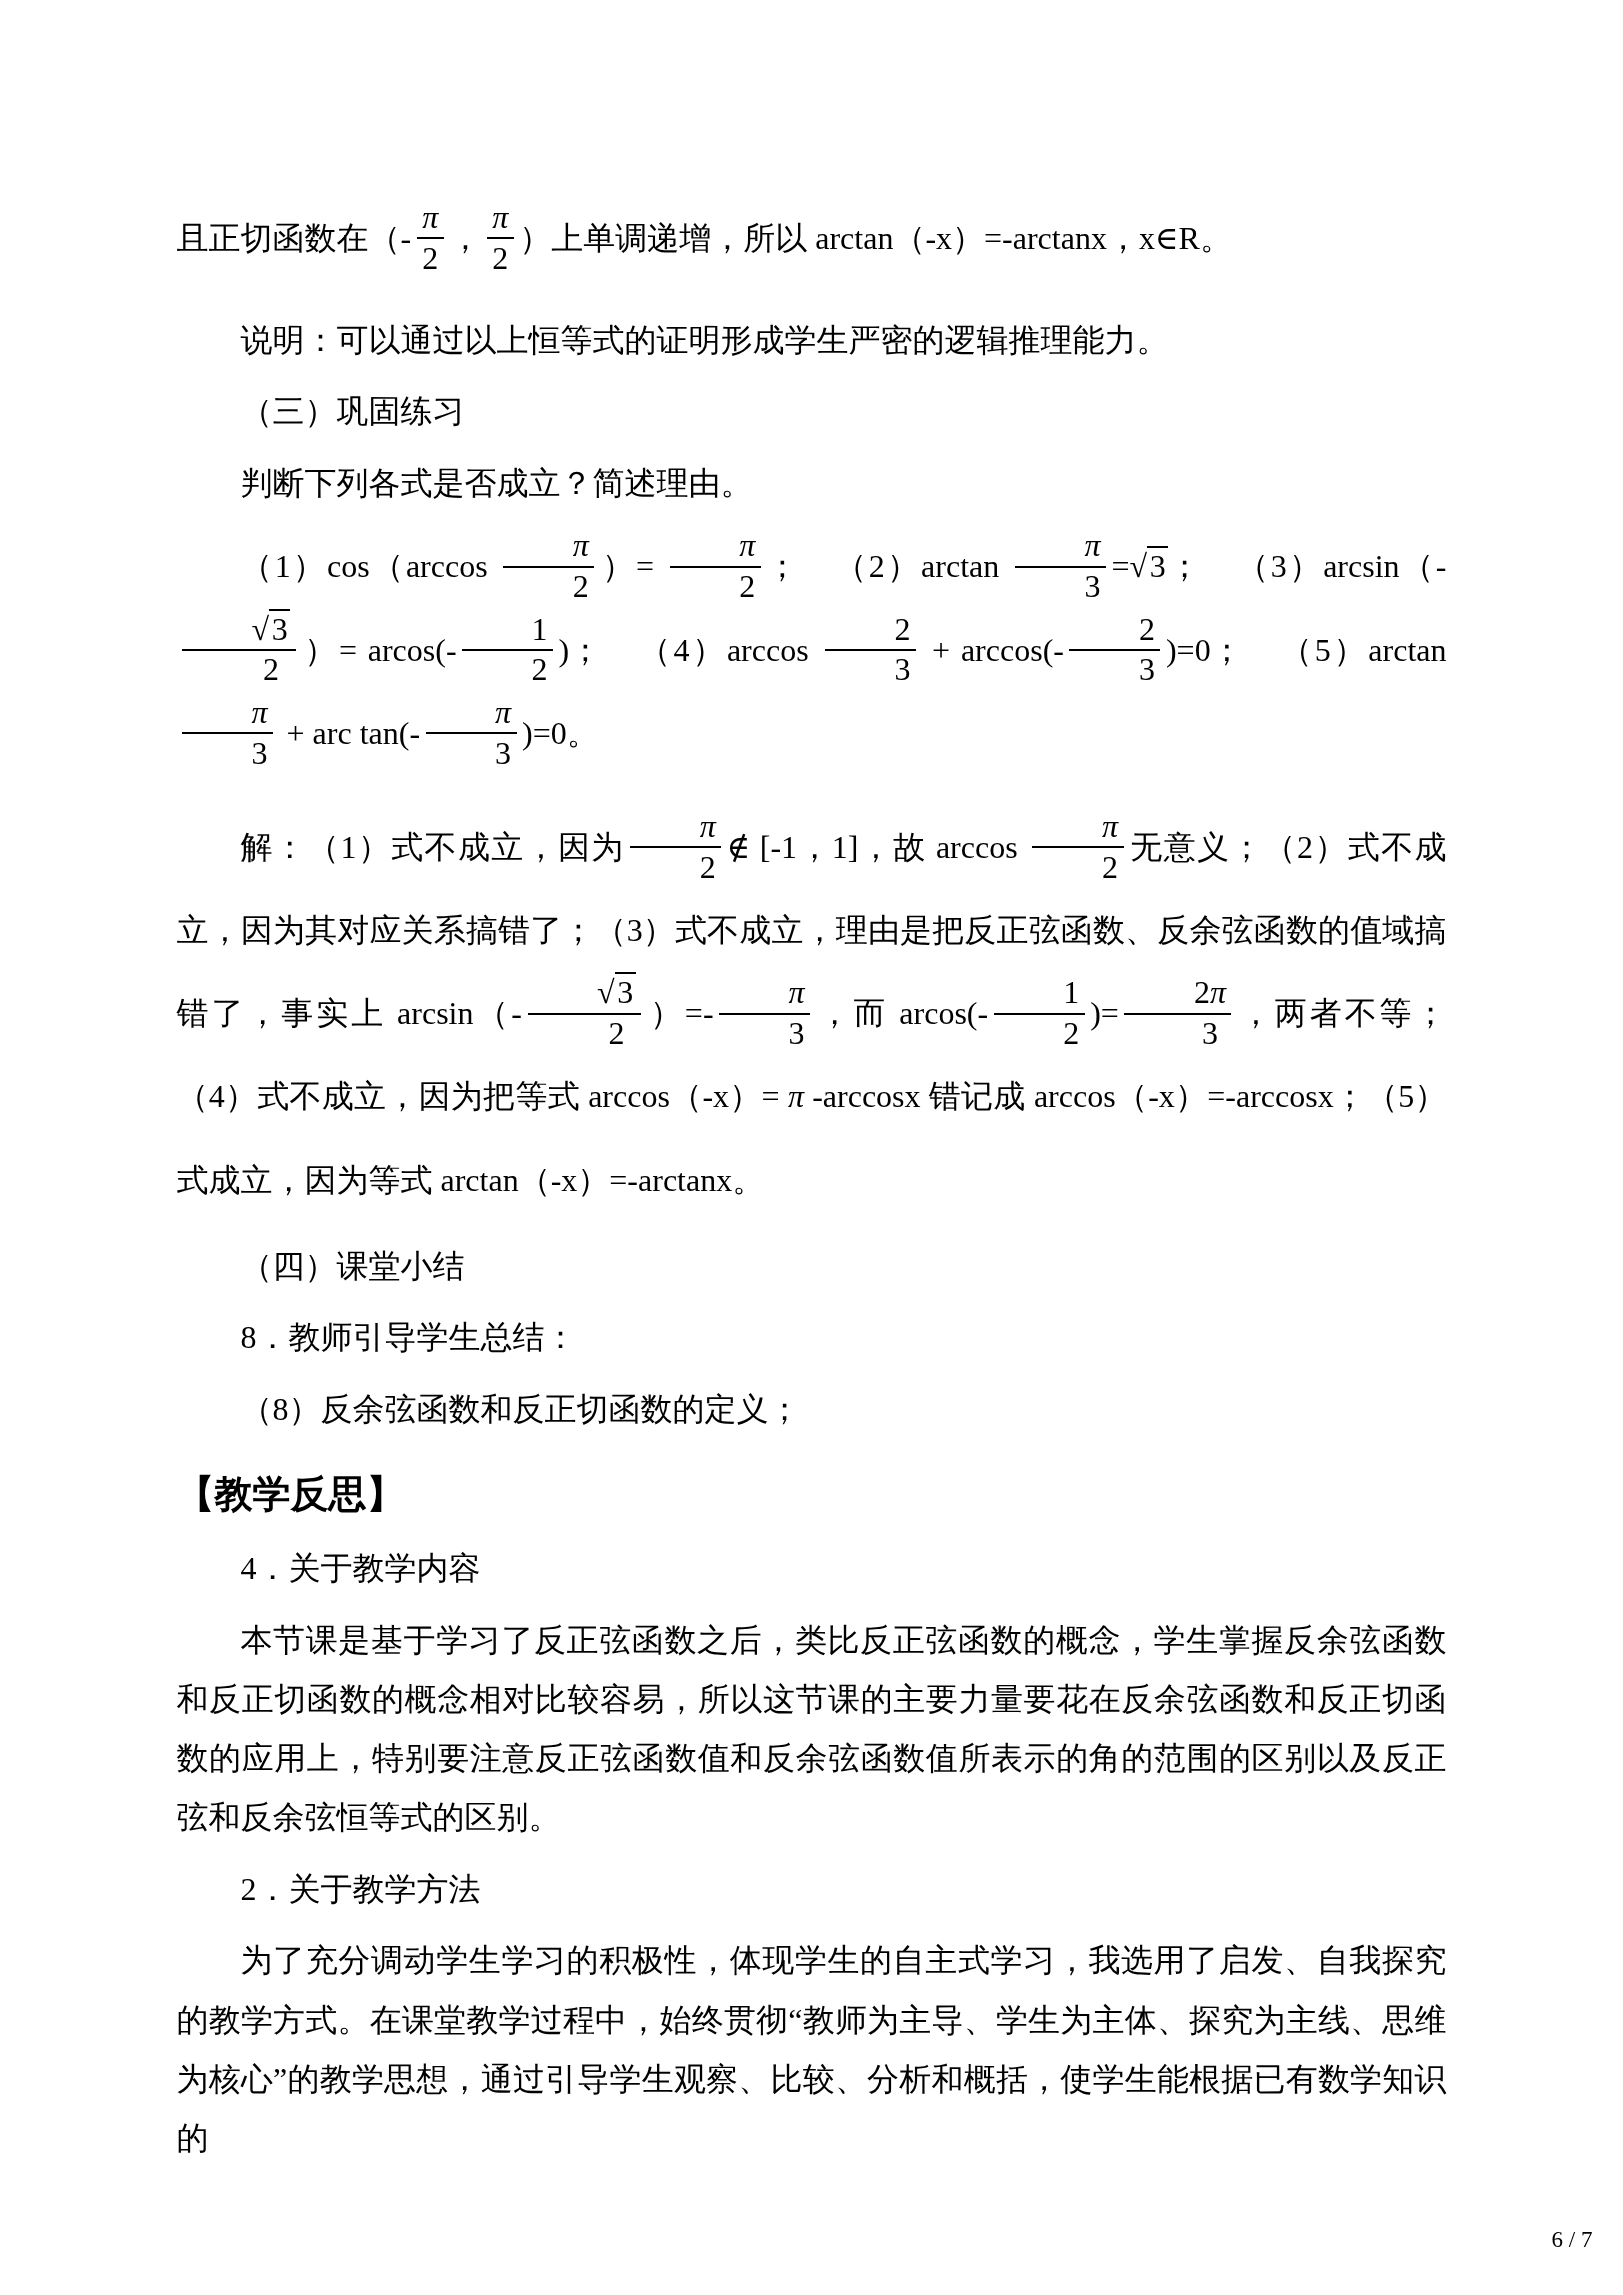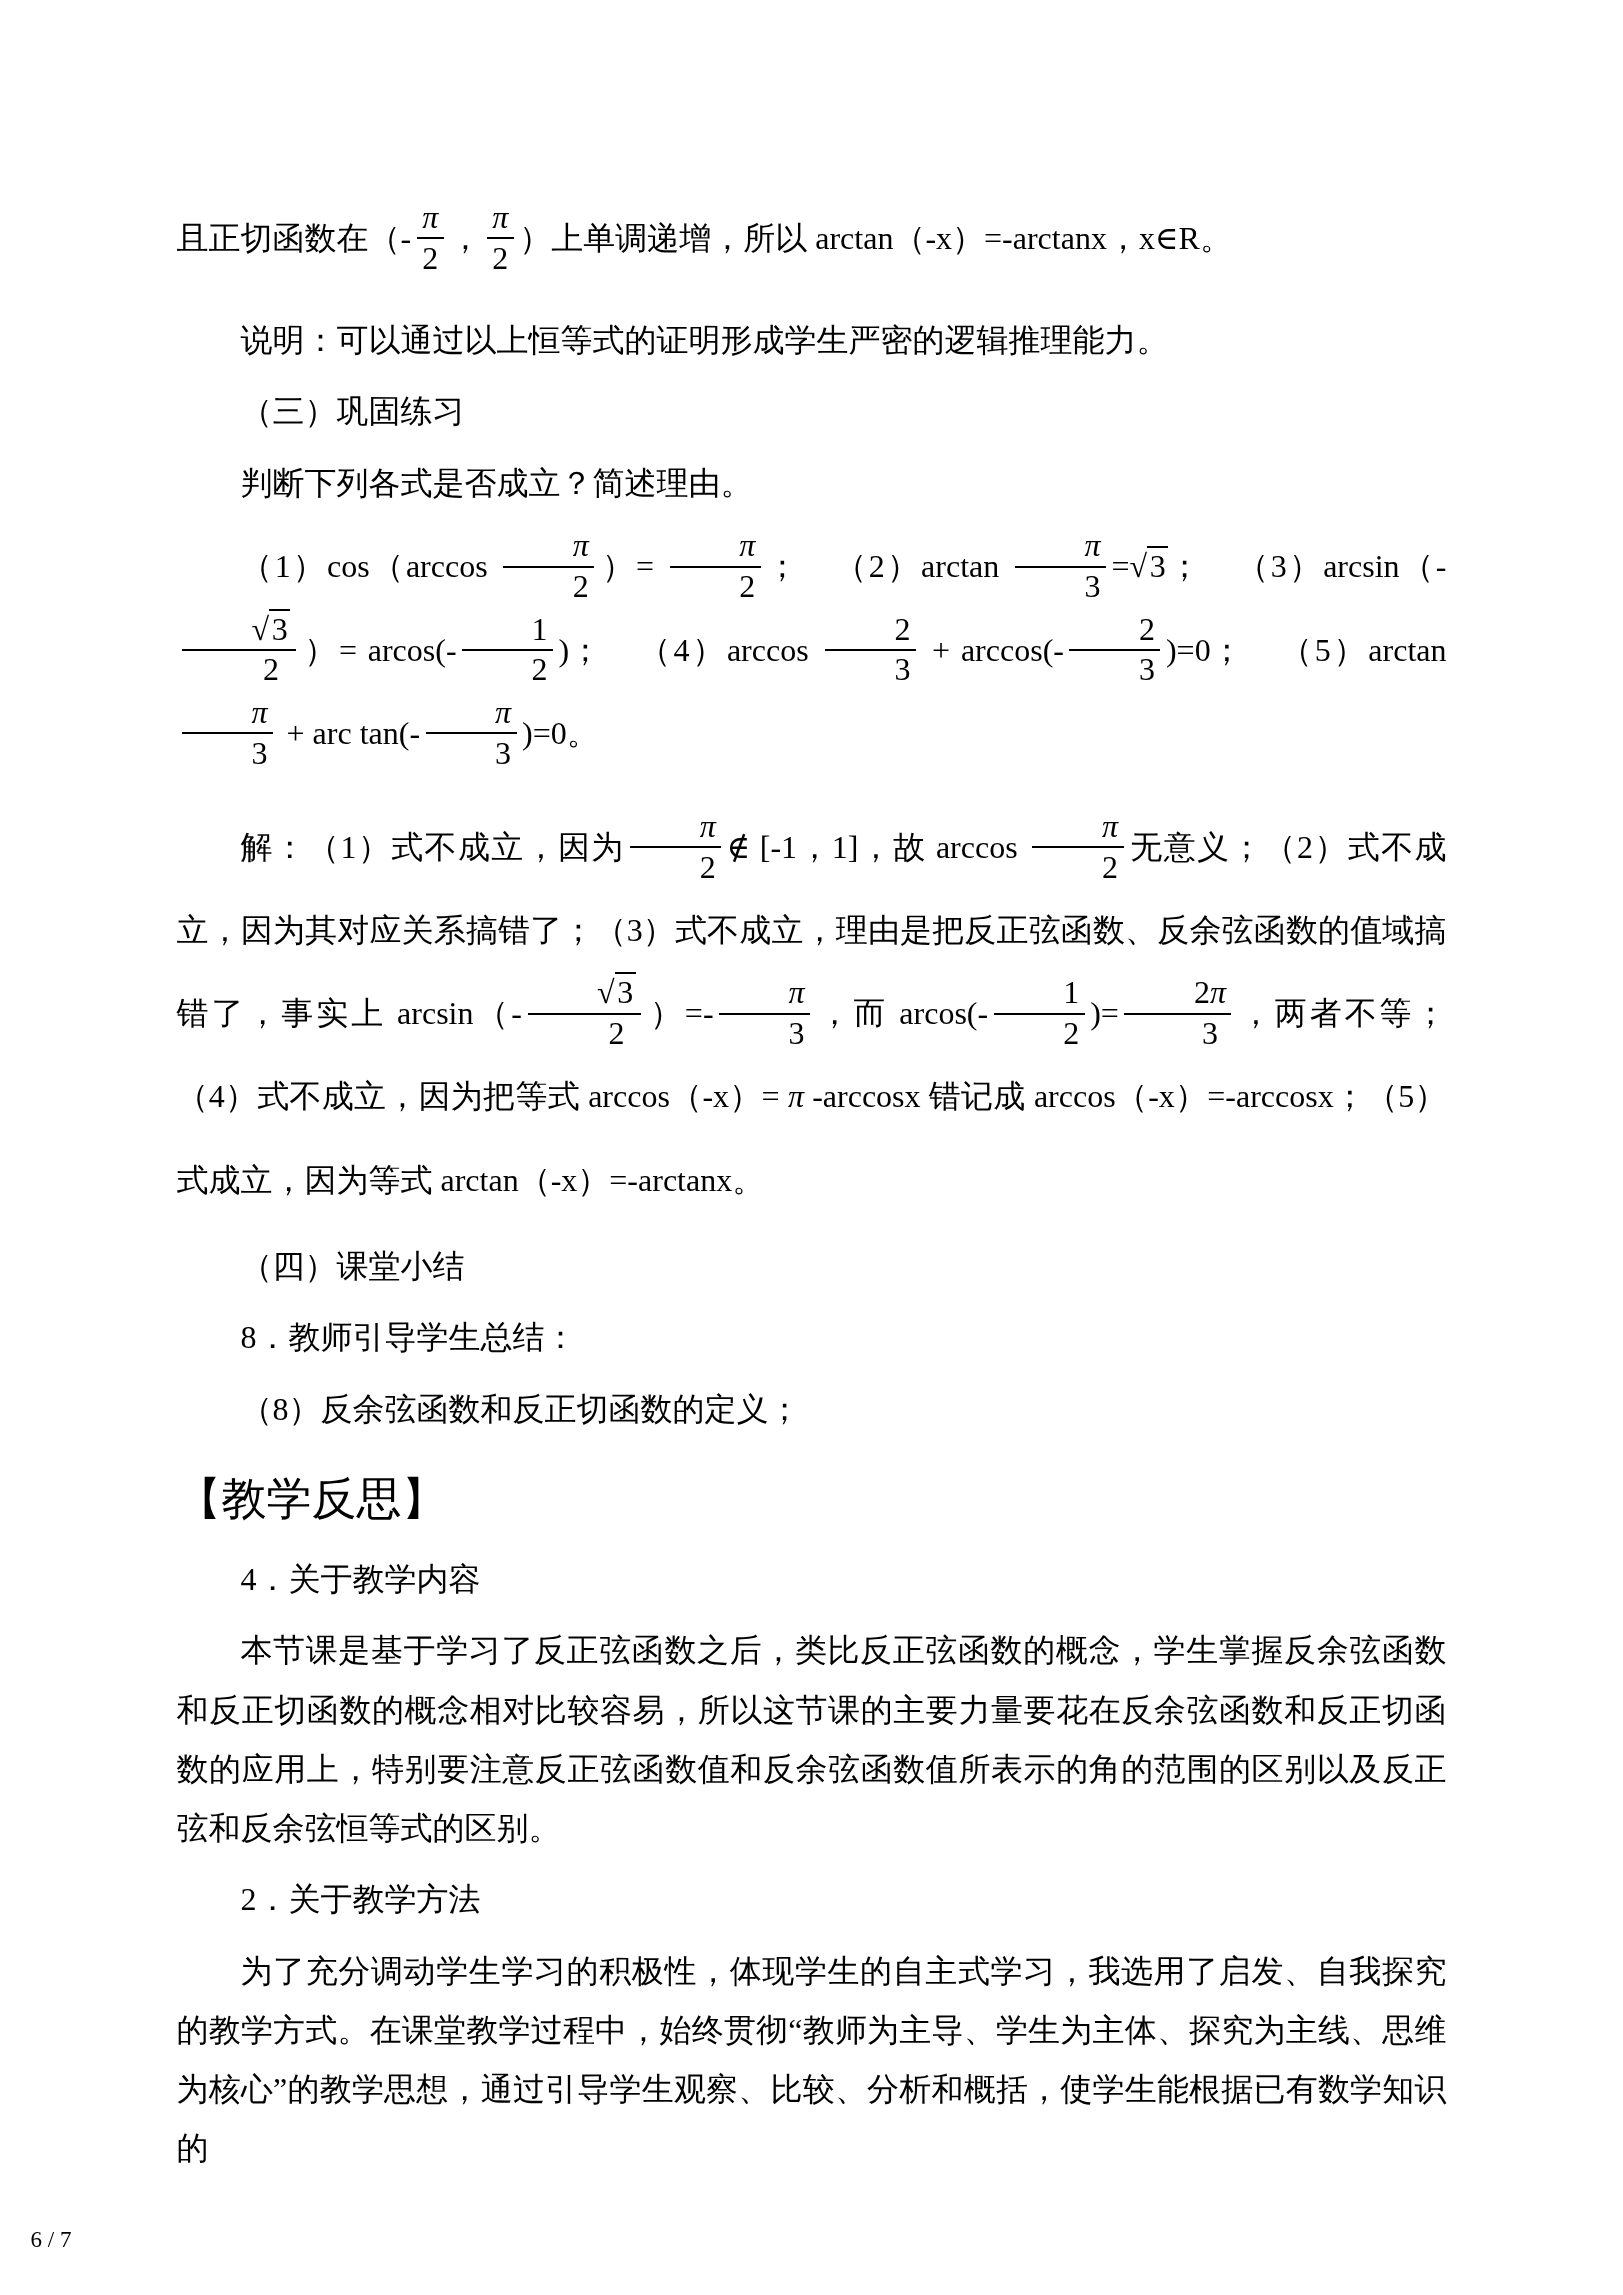--- a/index.html
+++ b/index.html
@@ -26,22 +26,22 @@
   }
   p.para {
     margin: 0 0 12.3px 0;
     line-height: 1.85;
     text-align: justify;
   }
   p.indent { text-indent: 2em; }
   p.math { line-height: 2.6; margin: 2.7px 0 15px 0; }
   p.gap-top { margin-top: 31px; }
   p.heading {
-    font-size: 45px;
-    font-weight: normal;
+    font-size: 38px;
+    font-weight: bold;
     line-height: 1.5;
     margin: 27px 0 16.4px 0;
   }
   .frac {
     display: inline-block;
     vertical-align: middle;
     text-align: center;
     line-height: 1.05;
     margin: 0 5.5px;
     position: relative;
@@ -63,21 +63,21 @@
   .sqrt { white-space: nowrap; }
   .sqrt .rad {
     border-top: 2px solid #000;
     padding: 0 2.7px;
   }
   .footer {
     position: absolute;
     left: 0;
     right: 0;
     bottom: 42px;
-    text-align: left;
+    text-align: right;
     font-size: 23px;
   }
 </style>
 </head>
 <body>
 
 <div class="page">
   <div class="doc-body">
       <p class="para math">且正切函数在（-<span class="frac"><span class="num"><i class="pi">π</i></span><span class="den">2</span></span>，<span class="frac"><span class="num"><i class="pi">π</i></span><span class="den">2</span></span>）上单调递增，所以 arctan（-x）=-arctanx，x∈R。</p>
       <p class="para indent gap-top">说明：可以通过以上恒等式的证明形成学生严密的逻辑推理能力。</p>

